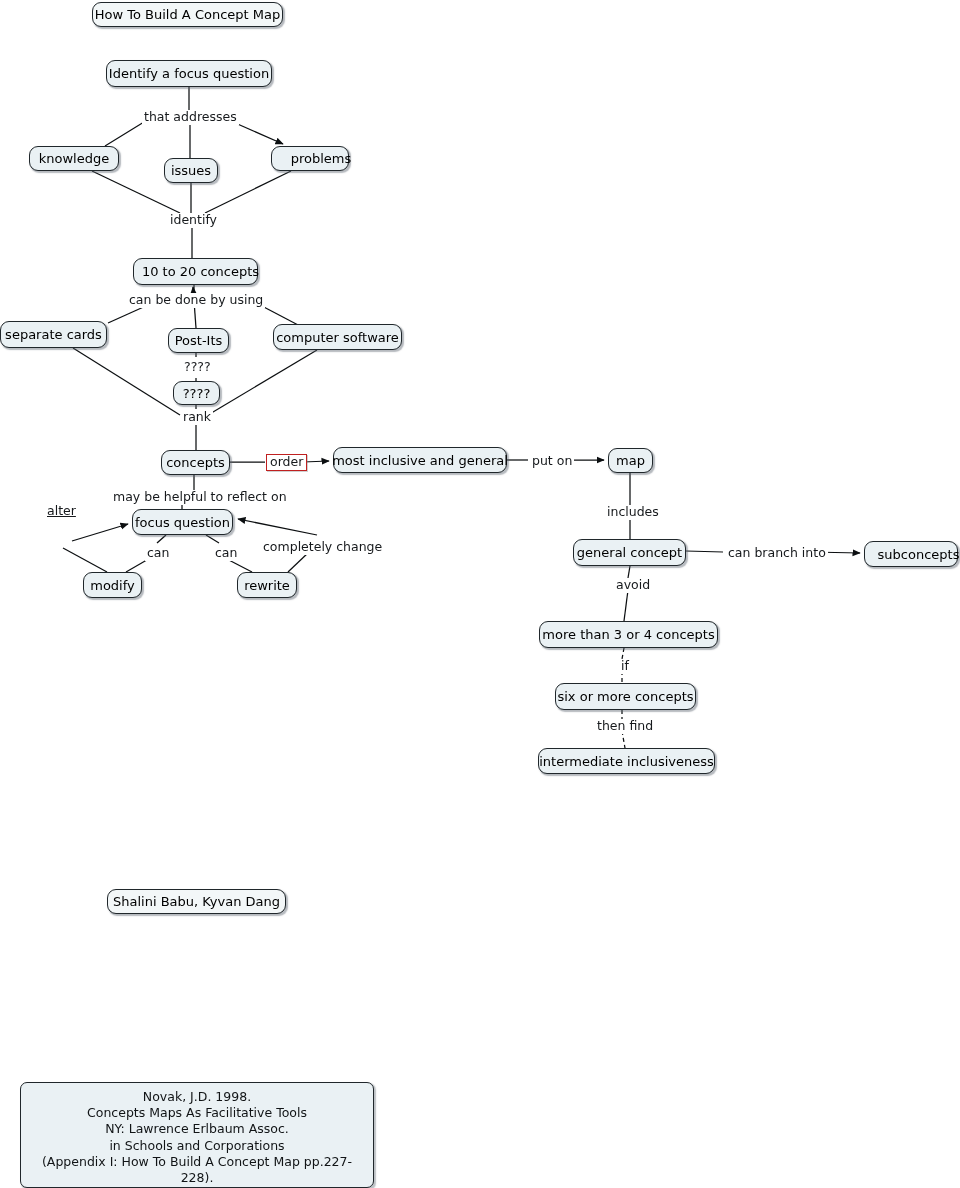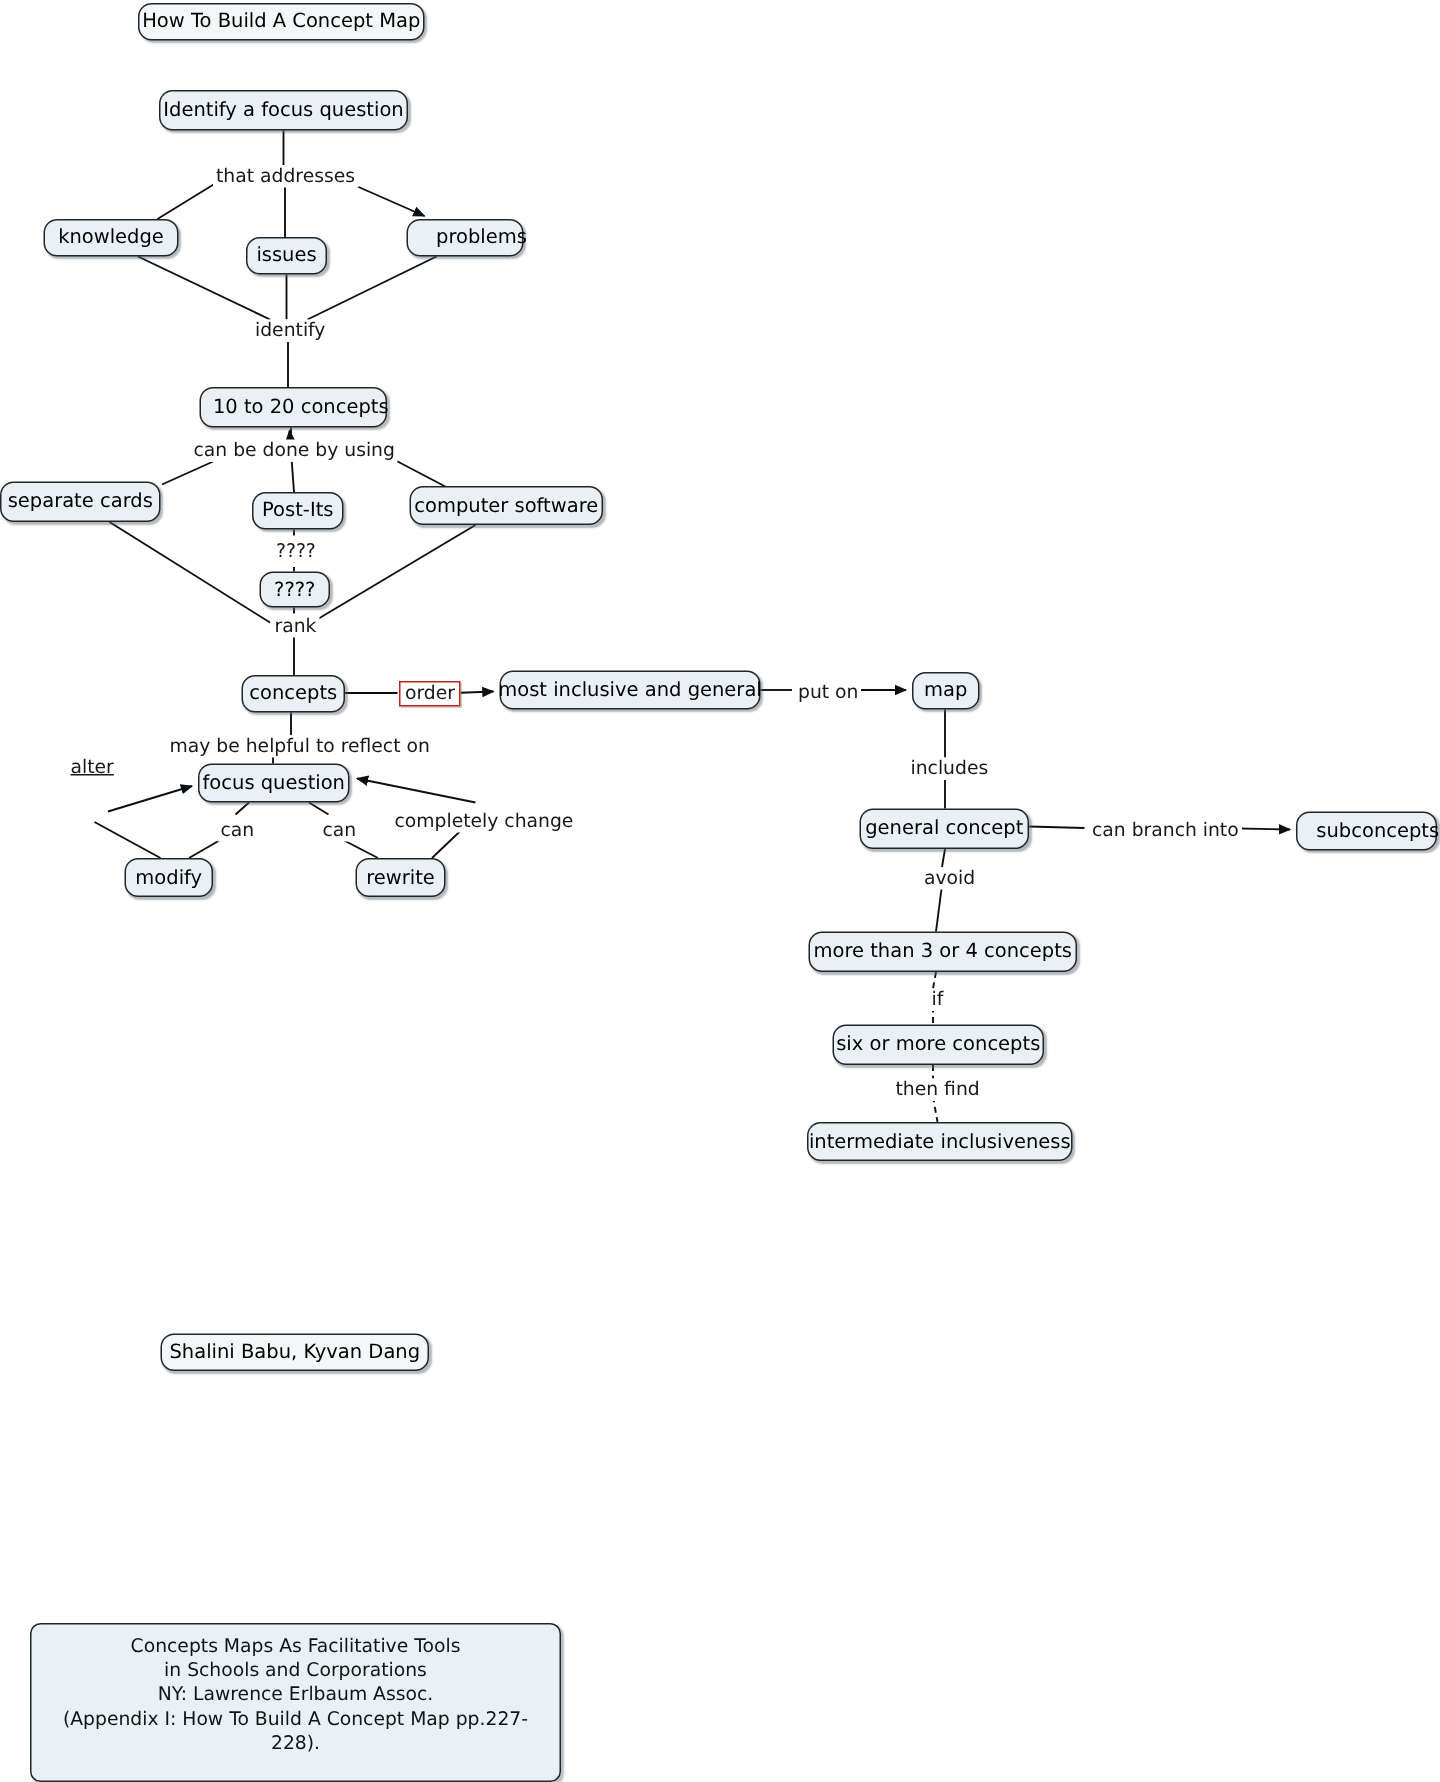--- a/index.html
+++ b/index.html
@@ -180,19 +180,20 @@
       <div class="linklabel" style="left: 213px; top: 546px;">can</div>
       <div class="linklabel" style="left: 261px; top: 540px;">completely change</div>
       <div class="linklabel" style="left: 605px; top: 505px;">includes</div>
       <div class="linklabel" style="left: 726px; top: 546px;">can branch into</div>
       <div class="linklabel" style="left: 614px; top: 578px;">avoid</div>
       <div class="linklabel" style="left: 619px; top: 659px;">if</div>
       <div class="linklabel" style="left: 595px; top: 719px;">then find</div>
     </div>
 
   <div class="citation" id="citation-box" style="left: 20px; top: 1082px; width: 354px; height: 106px;">
+      <span class="cline">Novak, J.D. 1998.</span>
       <span class="cline">Concepts Maps As Facilitative Tools</span>
+      <span class="cline">NY: Lawrence Erlbaum Assoc.</span>
       <span class="cline">in Schools and Corporations</span>
-      <span class="cline">NY: Lawrence Erlbaum Assoc.</span>
       <span class="cline">(Appendix I: How To Build A Concept Map pp.227-228).</span>
     </div>
 
 </div>
 
 </body></html>

